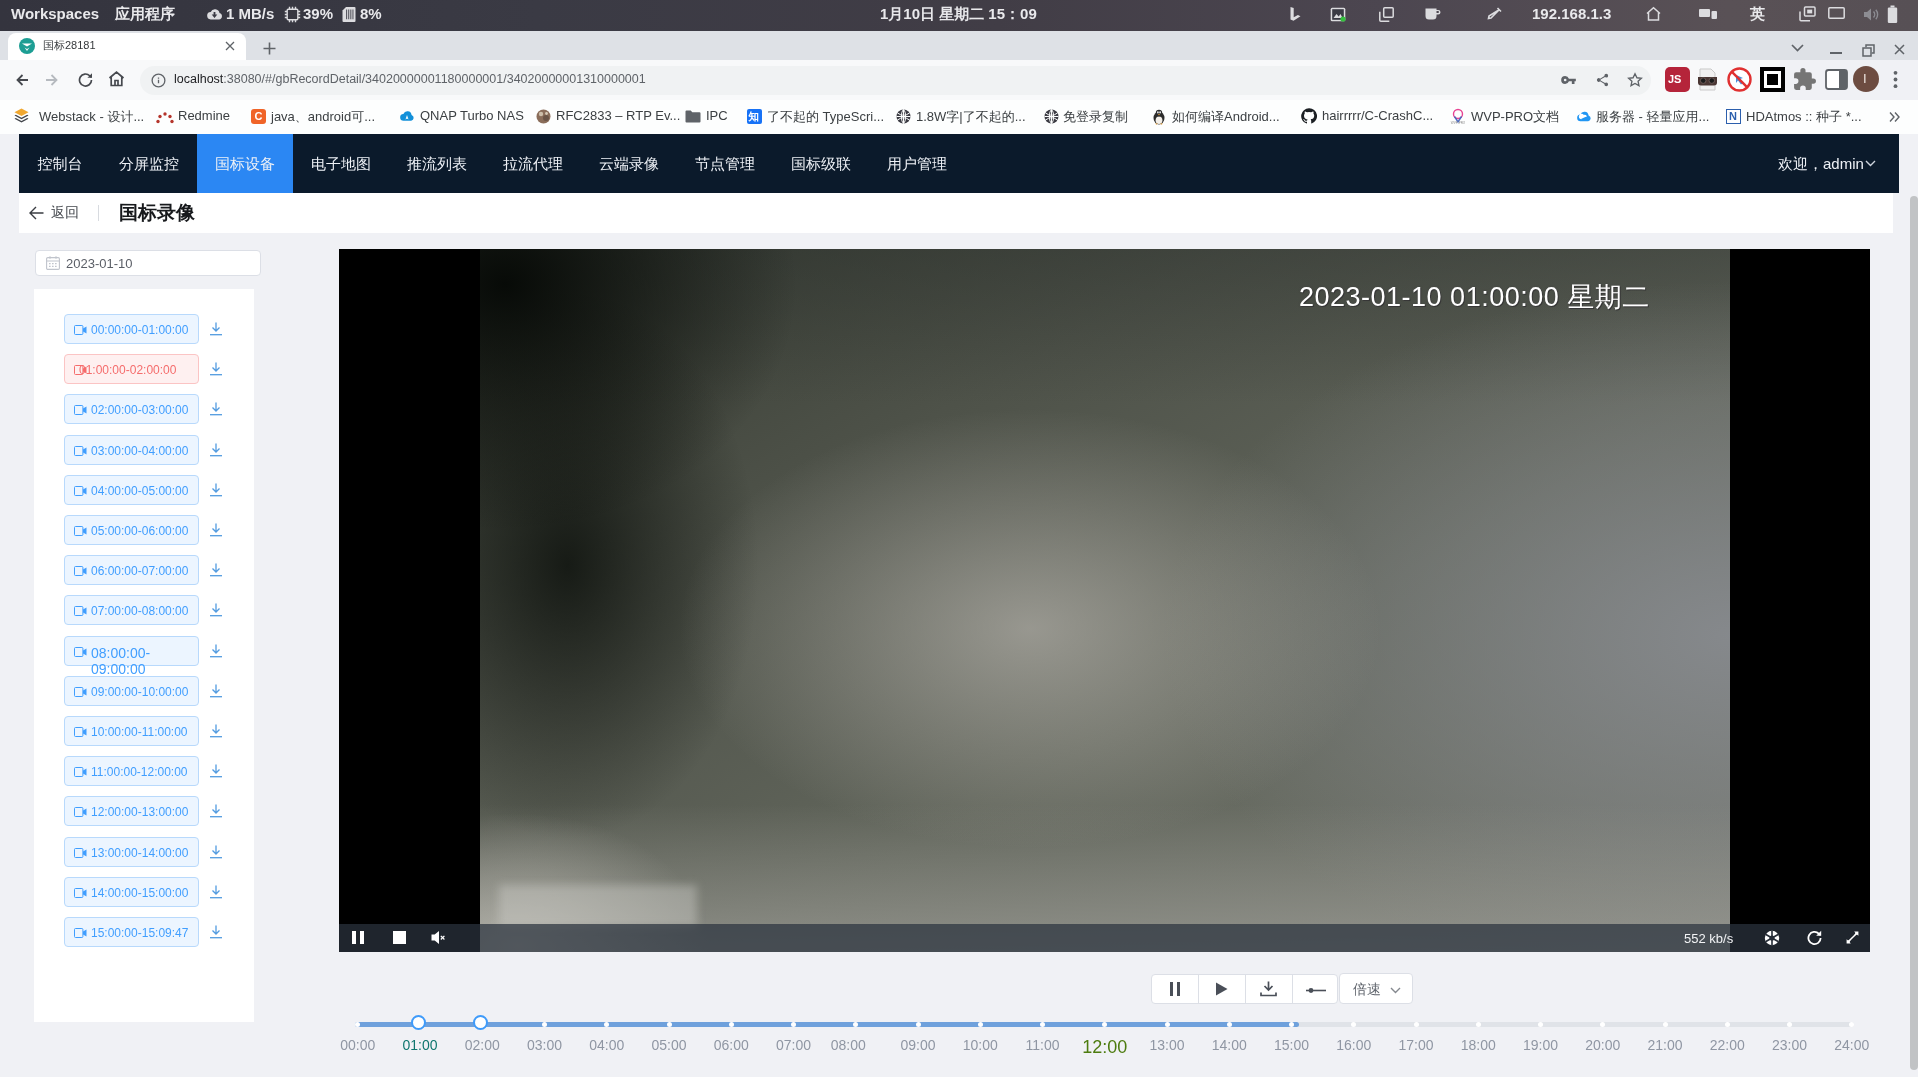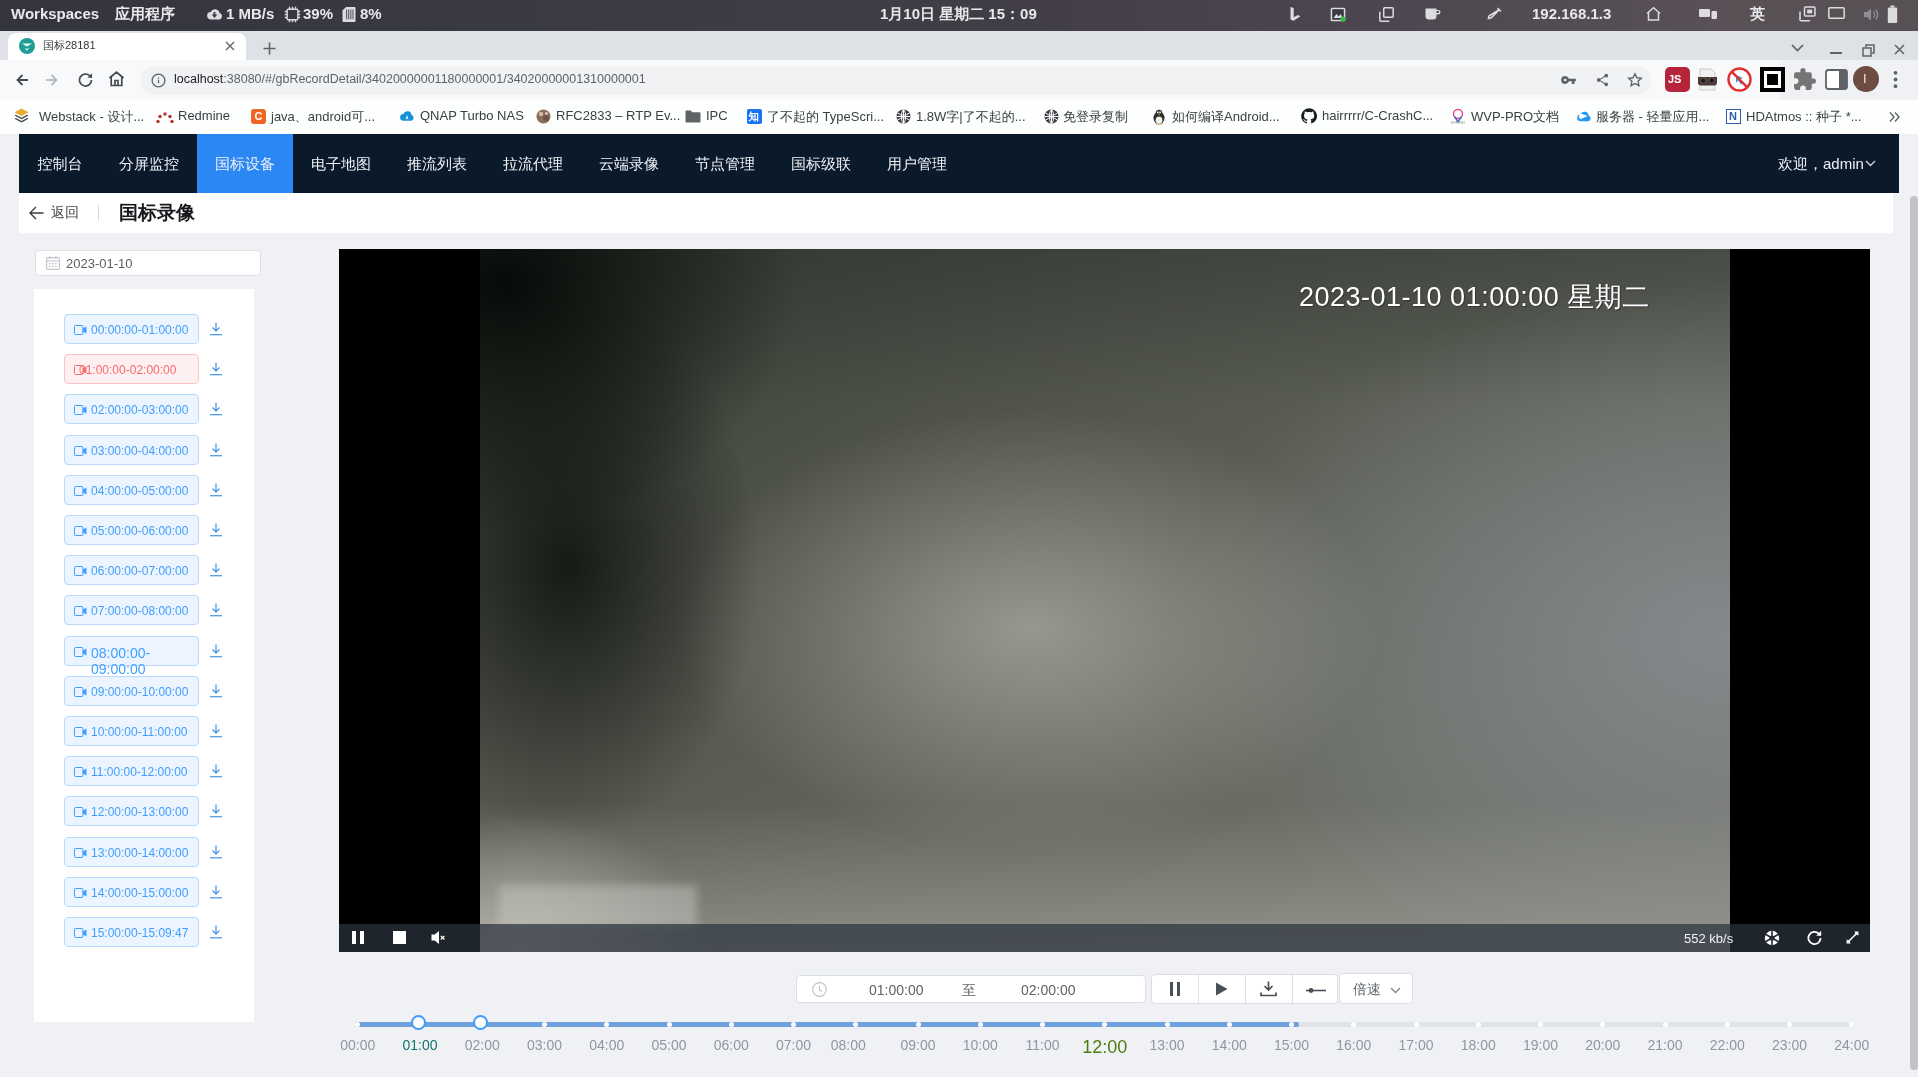--- a/index.html
+++ b/index.html
@@ -590,31 +590,20 @@
         <path fill="#fff" d="M14.2 0.8v5h-5z"></path>
       </svg>
     <svg class="abs" style="left:1506px;top:6px;" width="15" height="15" viewBox="0 0 15 15">
         <path stroke="#fff" stroke-width="1.5" d="M3.2 11.8 11.8 3.2" fill="none"></path>
         <path fill="#fff" d="M9.2 1.6h4.2v4.2l-1.5-1.2-2.7 1.2 1.2-2.7zM5.8 13.4H1.6V9.2l1.5 1.2 2.7-1.2-1.2 2.7z"></path>
       </svg>
   </div>
 </div>
 
 <div class="abs" id="controls" style="left:339px;top:960px;width:1531px;height:50px;">
-  <div class="abs" style="left:457px;top:15px;width:350px;height:28px;background:#fff;border:1px solid #dcdfe6;border-radius:4px;">
-    <svg class="abs" style="left:15px;top:6px;" width="15" height="15" viewBox="0 0 15 15">
-        <g fill="none" stroke="#c0c4cc" stroke-width="1.2">
-          <circle cx="7.5" cy="7.5" r="6.8"></circle>
-          <path d="M7.5 3.8V8l2.8 1.6"></path>
-        </g>
-      </svg>
-    <span class="abs" style="left:72px;top:6px;font-size:14px;color:#606266;">01:00:00</span>
-    <span class="abs" style="left:165px;top:6px;font-size:14px;color:#606266;">至</span>
-    <span class="abs" style="left:224px;top:6px;font-size:14px;color:#606266;">02:00:00</span>
-  </div>
   <div class="abs" style="left:812px;top:14px;width:187px;height:30px;background:#fff;border:1px solid #dcdfe6;border-radius:4px;">
     <div class="abs" style="left:46px;top:0;width:1px;height:28px;background:#dcdfe6;"></div>
     <div class="abs" style="left:93px;top:0;width:1px;height:28px;background:#dcdfe6;"></div>
     <div class="abs" style="left:140px;top:0;width:1px;height:28px;background:#dcdfe6;"></div>
     <div class="abs" style="left:18px;top:7px;width:3.4px;height:14px;background:#4a4f58;"></div>
     <div class="abs" style="left:25px;top:7px;width:3.4px;height:14px;background:#4a4f58;"></div>
     <svg class="abs" style="left:63px;top:7px;" width="13" height="14" viewBox="0 0 13 14">
         <path fill="#4a4f58" d="M1 0.5 12.5 7 1 13.5z"></path>
       </svg>
     <svg class="abs" style="left:108px;top:6px;" width="17" height="16" viewBox="0 0 17 16">

